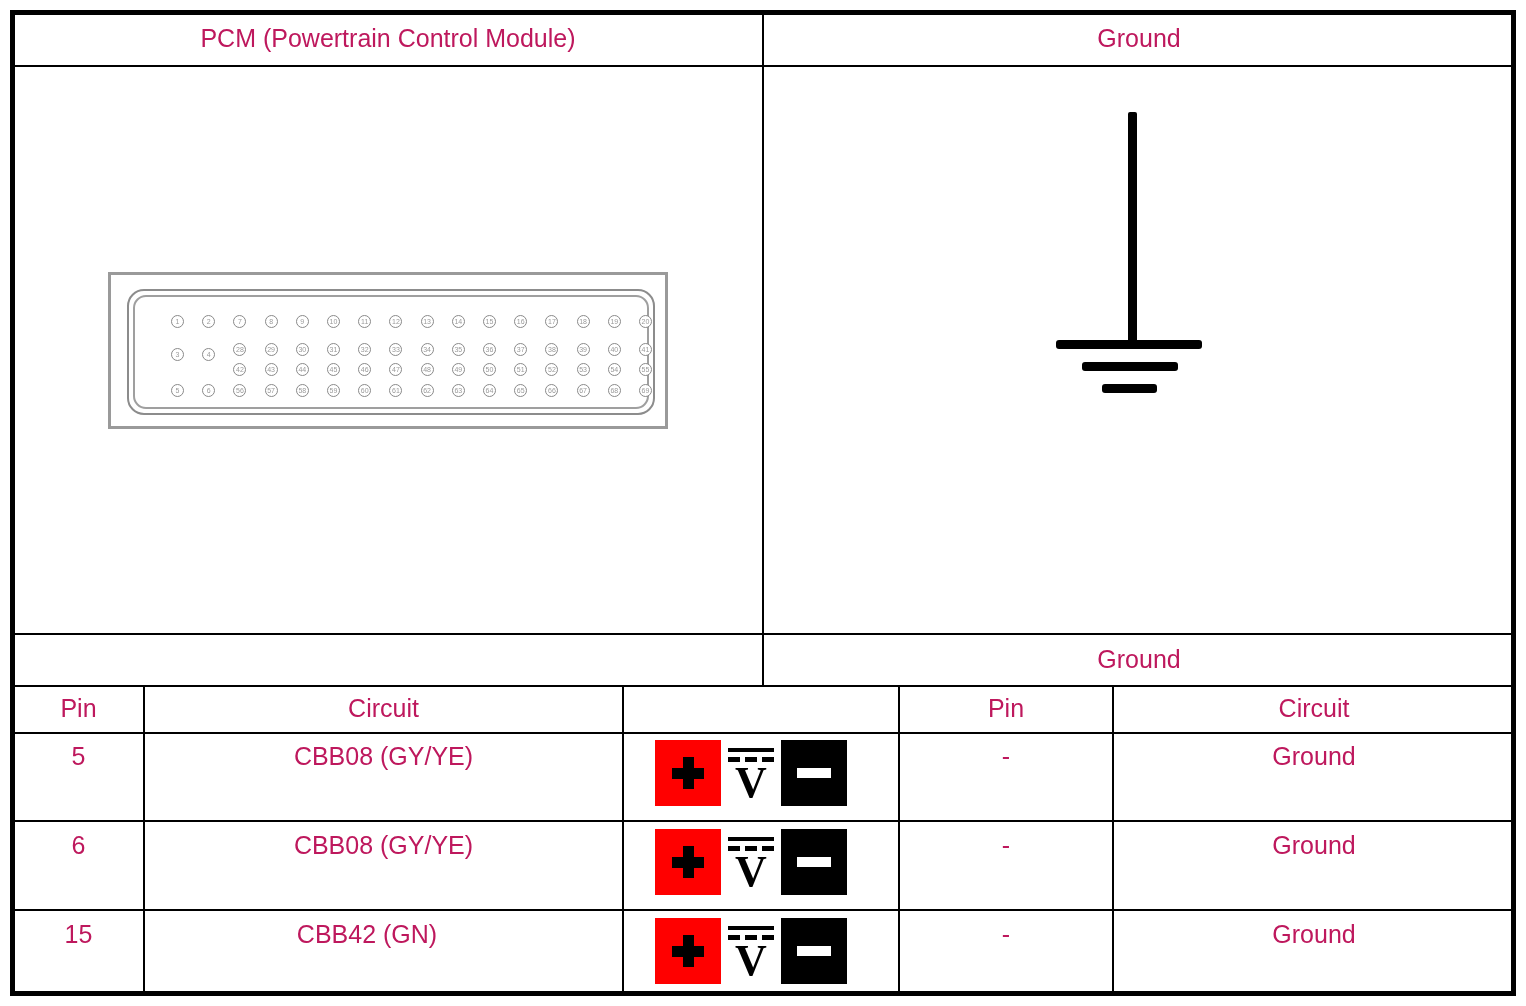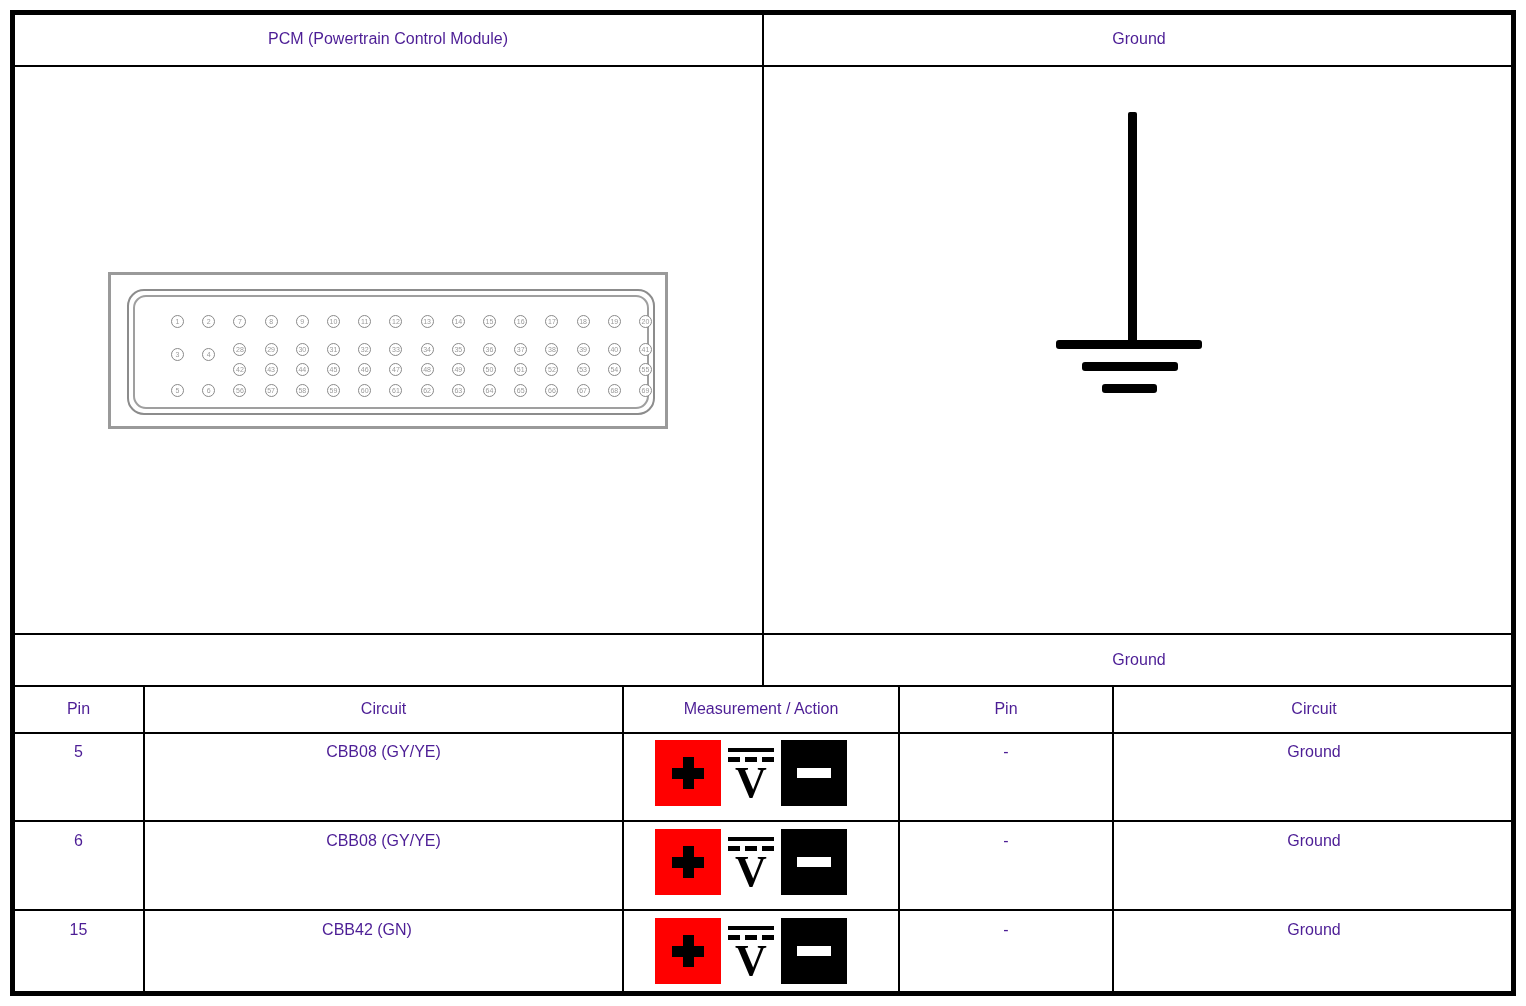--- a/index.html
+++ b/index.html
@@ -43,24 +43,24 @@
     background: #000000;
     width: 2px;
   }
 
   
   .cell-text {
     position: absolute;
     display: flex;
     align-items: center;
     justify-content: center;
-    font-size: 16px;
+    font-size: 25px;
     line-height: 1.1;
     white-space: nowrap;
-    color: #4c1d95;
+    color: #be185d;
   }
   .cell-text.top {
     align-items: flex-start;
     padding-top: 9px;
     box-sizing: border-box;
   }
 
   
   .connector-outer {
     position: absolute;
@@ -335,21 +335,20 @@
     <div class="gnd-stem"></div>
     <div class="gnd-bar1"></div>
     <div class="gnd-bar2"></div>
     <div class="gnd-bar3"></div>
   </div>
 
   <div class="cell-text" style="left:764px; top:637px; width:750px; height:46px;">Ground</div>
 
   <div class="cell-text" style="left:14px; top:687px; width:129px; height:44px;">Pin</div>
   <div class="cell-text" style="left:145px; top:687px; width:477px; height:44px;">Circuit</div>
-  <div class="cell-text" style="left:624px; top:687px; width:274px; height:44px;">Measurement / Action</div>
   <div class="cell-text" style="left:900px; top:687px; width:212px; height:44px;">Pin</div>
   <div class="cell-text" style="left:1114px; top:687px; width:400px; height:44px;">Circuit</div>
 
   <div class="cell-text top" style="left:14px; top:734px; width:129px; height:86px;">5</div>
   <div class="cell-text top" style="left:145px; top:734px; width:477px; height:86px;">CBB08 (GY/YE)</div>
   <div class="meas-group" style="left:655px; top:740px;">
     <div class="meas-plus"></div>
     <div class="meas-volt">
       <div class="volt-solid"></div>
       <div class="volt-dash"></div>

